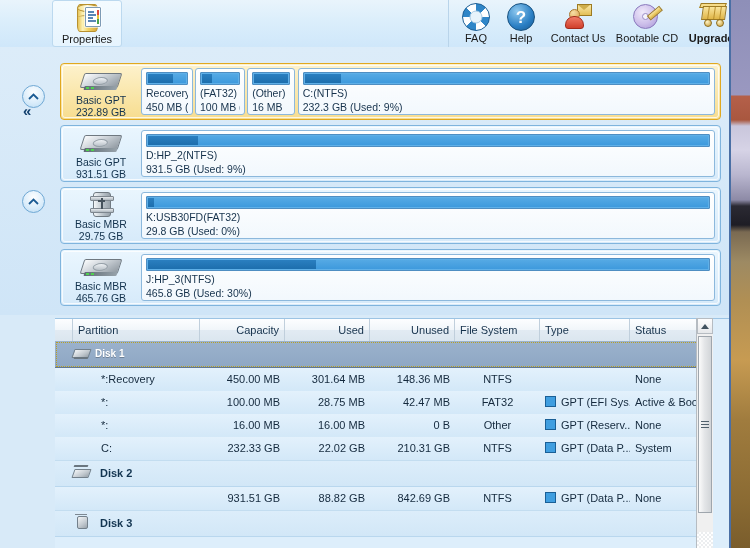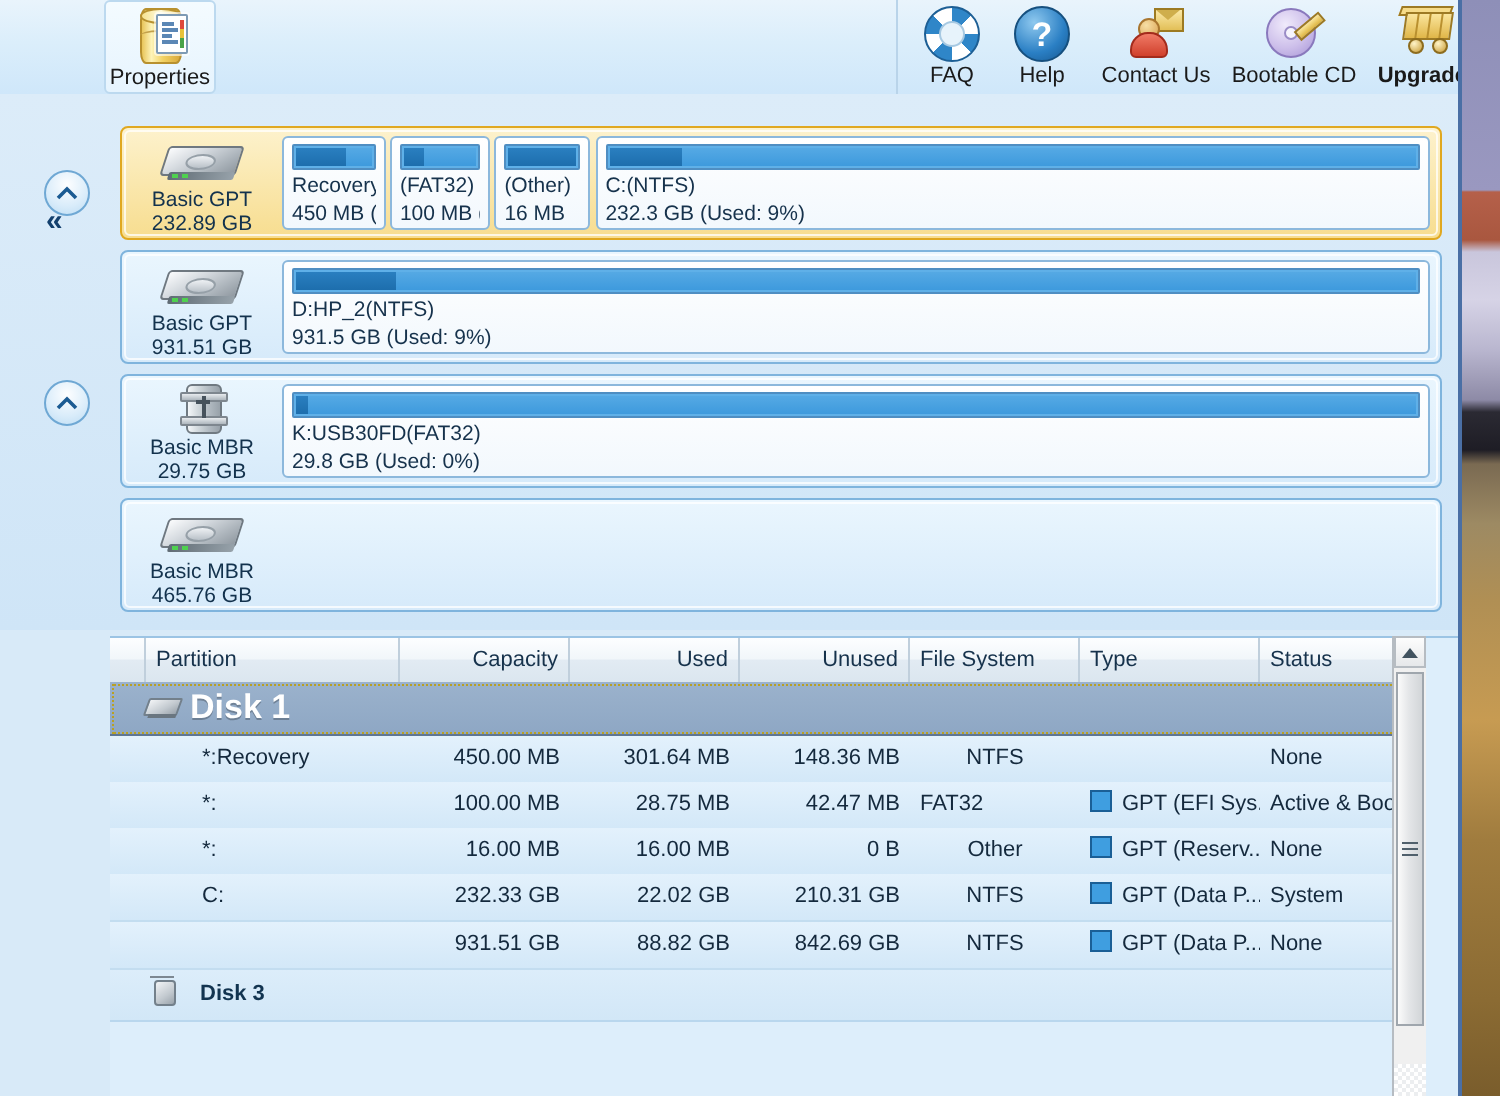--- a/index.html
+++ b/index.html
@@ -253,21 +253,21 @@
   }
   .trow .cell.r{text-align:right;}
   .disk-header-row{
     position:relative;height:26px;
     background:linear-gradient(to bottom,#9bb2cc,#8ea7c4);
     border-bottom:1px solid #5f7694;
   }
   .disk-header-row.focus{outline:1px dotted #b9a023;outline-offset:-2px;}
   .disk-header-row .dh-label{
     position:absolute;left:40px;top:0;height:17px;line-height:26px;
-    font-weight:bold;font-size:17px;color:#ffffff;text-shadow:0 1px 0 rgba(0,0,0,.25);
+    font-weight:bold;font-size:10px;color:#ffffff;text-shadow:0 1px 0 rgba(0,0,0,.25);
   }
   .disk-header-row .dh-ico{position:absolute;left:18px;top:6px;width:17px;height:12px;}
   .dh-ico .t{position:absolute;left:0;top:2px;width:15px;height:7px;transform:skewX(-20deg);
     background:linear-gradient(145deg,#f2f4f6,#c2c9cf 60%,#9aa3ab);border:1px solid #73808b;border-radius:1px;}
   .dh-ico .b{position:absolute;left:1px;bottom:0;width:14px;height:2px;transform:skewX(-20deg);
     background:#6a7680;}
   .dh-ico.usb .t{width:9px;height:11px;left:3px;top:0;transform:none;border-radius:2px;}
   .dh-ico.usb .b{width:12px;left:1px;bottom:1px;height:1.5px;transform:none;background:#7d8892;}
 
   .row-light{background:linear-gradient(to bottom,#e3f1fc,#d3e8f8);}
@@ -308,21 +308,21 @@
 
   <div class="wallpaper">
     
   </div>
 
   <div class="app">
 
     <div class="toolbar">
 
 
-      <div class="tb-btn hover" style="left:52px;width:56px;">
+      <div class="tb-btn hover" style="left:52px;width:70px;">
         <div class="tb-ico">
           <div class="ico-cyl"></div>
           <div class="ico-doc">
               <i class="r1"></i>
               <i class="r2"></i>
               <i class="r3"></i>
               <i class="r4"></i>
               <span class="bar"></span>
             </div>
         </div>
@@ -501,20 +501,30 @@
         <div class="disk-info">
           <div class="hd-icon">
             <span class="top"></span>
               <span class="edge"></span>
               <span class="led"></span>
               <span class="led2"></span>
           </div>
           <div>Basic MBR</div>
           <div>465.76 GB</div>
         </div>
+        <div class="parts">
+          <div class="part" style="left:0;right:0;">
+            <div class="part-bar">
+              <div class="freefill"></div>
+                <div class="used" style="width:30%"></div>
+            </div>
+            <div class="part-txt">J:HP_3(NTFS)</div>
+            <div class="part-txt">465.8 GB (Used: 30%)</div>
+          </div>
+        </div>
       </div>
     </div>
 
     <div class="table-wrap">
 
       <div class="thead">
         <div class="th" style="left:0;width:18px;border-right:1px solid #c0cfdc;"></div>
         <div class="th" style="left:18px;width:127px;">Partition</div>
         <div class="th r" style="left:145px;width:85px;">Capacity</div>
         <div class="th r" style="left:230px;width:85px;">Used</div>
@@ -541,21 +551,21 @@
           <span class="cell r" style="left:315px;width:85px;">148.36 MB</span>
           <span class="cell" style="left:400px;width:85px;text-align:center;">NTFS</span>
           <span class="cell" style="left:575px;width:83px;">None</span>
         </div>
 
         <div class="trow row-light">
           <span class="cell" style="left:18px;width:127px;padding-left:28px;">*:</span>
           <span class="cell r" style="left:145px;width:85px;">100.00 MB</span>
           <span class="cell r" style="left:230px;width:85px;">28.75 MB</span>
           <span class="cell r" style="left:315px;width:85px;">42.47 MB</span>
-          <span class="cell" style="left:400px;width:85px;text-align:left;">FAT32</span>
+          <span class="cell" style="left:400px;width:85px;text-align:center;">FAT32</span>
           <span class="cell" style="left:485px;width:90px;"><i class="type-sw"></i><span>GPT (EFI Sys...</span></span>
           <span class="cell" style="left:575px;width:83px;">Active &amp; Boot</span>
         </div>
 
         <div class="trow row-light">
           <span class="cell" style="left:18px;width:127px;padding-left:28px;">*:</span>
           <span class="cell r" style="left:145px;width:85px;">16.00 MB</span>
           <span class="cell r" style="left:230px;width:85px;">16.00 MB</span>
           <span class="cell r" style="left:315px;width:85px;text-align:right;">0 B</span>
           <span class="cell" style="left:400px;width:85px;text-align:center;">Other</span>
@@ -566,20 +576,27 @@
         <div class="trow row-light row-sep">
           <span class="cell" style="left:18px;width:127px;padding-left:28px;">C:</span>
           <span class="cell r" style="left:145px;width:85px;">232.33 GB</span>
           <span class="cell r" style="left:230px;width:85px;">22.02 GB</span>
           <span class="cell r" style="left:315px;width:85px;">210.31 GB</span>
           <span class="cell" style="left:400px;width:85px;text-align:center;">NTFS</span>
           <span class="cell" style="left:485px;width:90px;"><i class="type-sw"></i><span>GPT (Data P...</span></span>
           <span class="cell" style="left:575px;width:83px;">System</span>
         </div>
 
+        <div class="trow" style="height:25px;background:linear-gradient(to bottom,#dcedfa,#d2e7f7);border-bottom:1px solid #b9d7ee;">
+          <span class="dh-ico" style="position:absolute;left:18px;top:6px;">
+              <i class="t"></i>
+              <i class="b"></i>
+            </span>
+          <span class="cell" style="left:40px;width:200px;font-weight:bold;height:25px;line-height:25px;color:#123450;">Disk 2</span>
+        </div>
 
         <div class="trow row-light row-sep">
           <span class="cell" style="left:18px;width:127px;padding-left:28px;margin-top:26px;">D:HP_2</span>
           <span class="cell r" style="left:145px;width:85px;">931.51 GB</span>
           <span class="cell r" style="left:230px;width:85px;">88.82 GB</span>
           <span class="cell r" style="left:315px;width:85px;">842.69 GB</span>
           <span class="cell" style="left:400px;width:85px;text-align:center;">NTFS</span>
           <span class="cell" style="left:485px;width:90px;"><i class="type-sw"></i><span>GPT (Data P...</span></span>
           <span class="cell" style="left:575px;width:83px;">None</span>
         </div>

